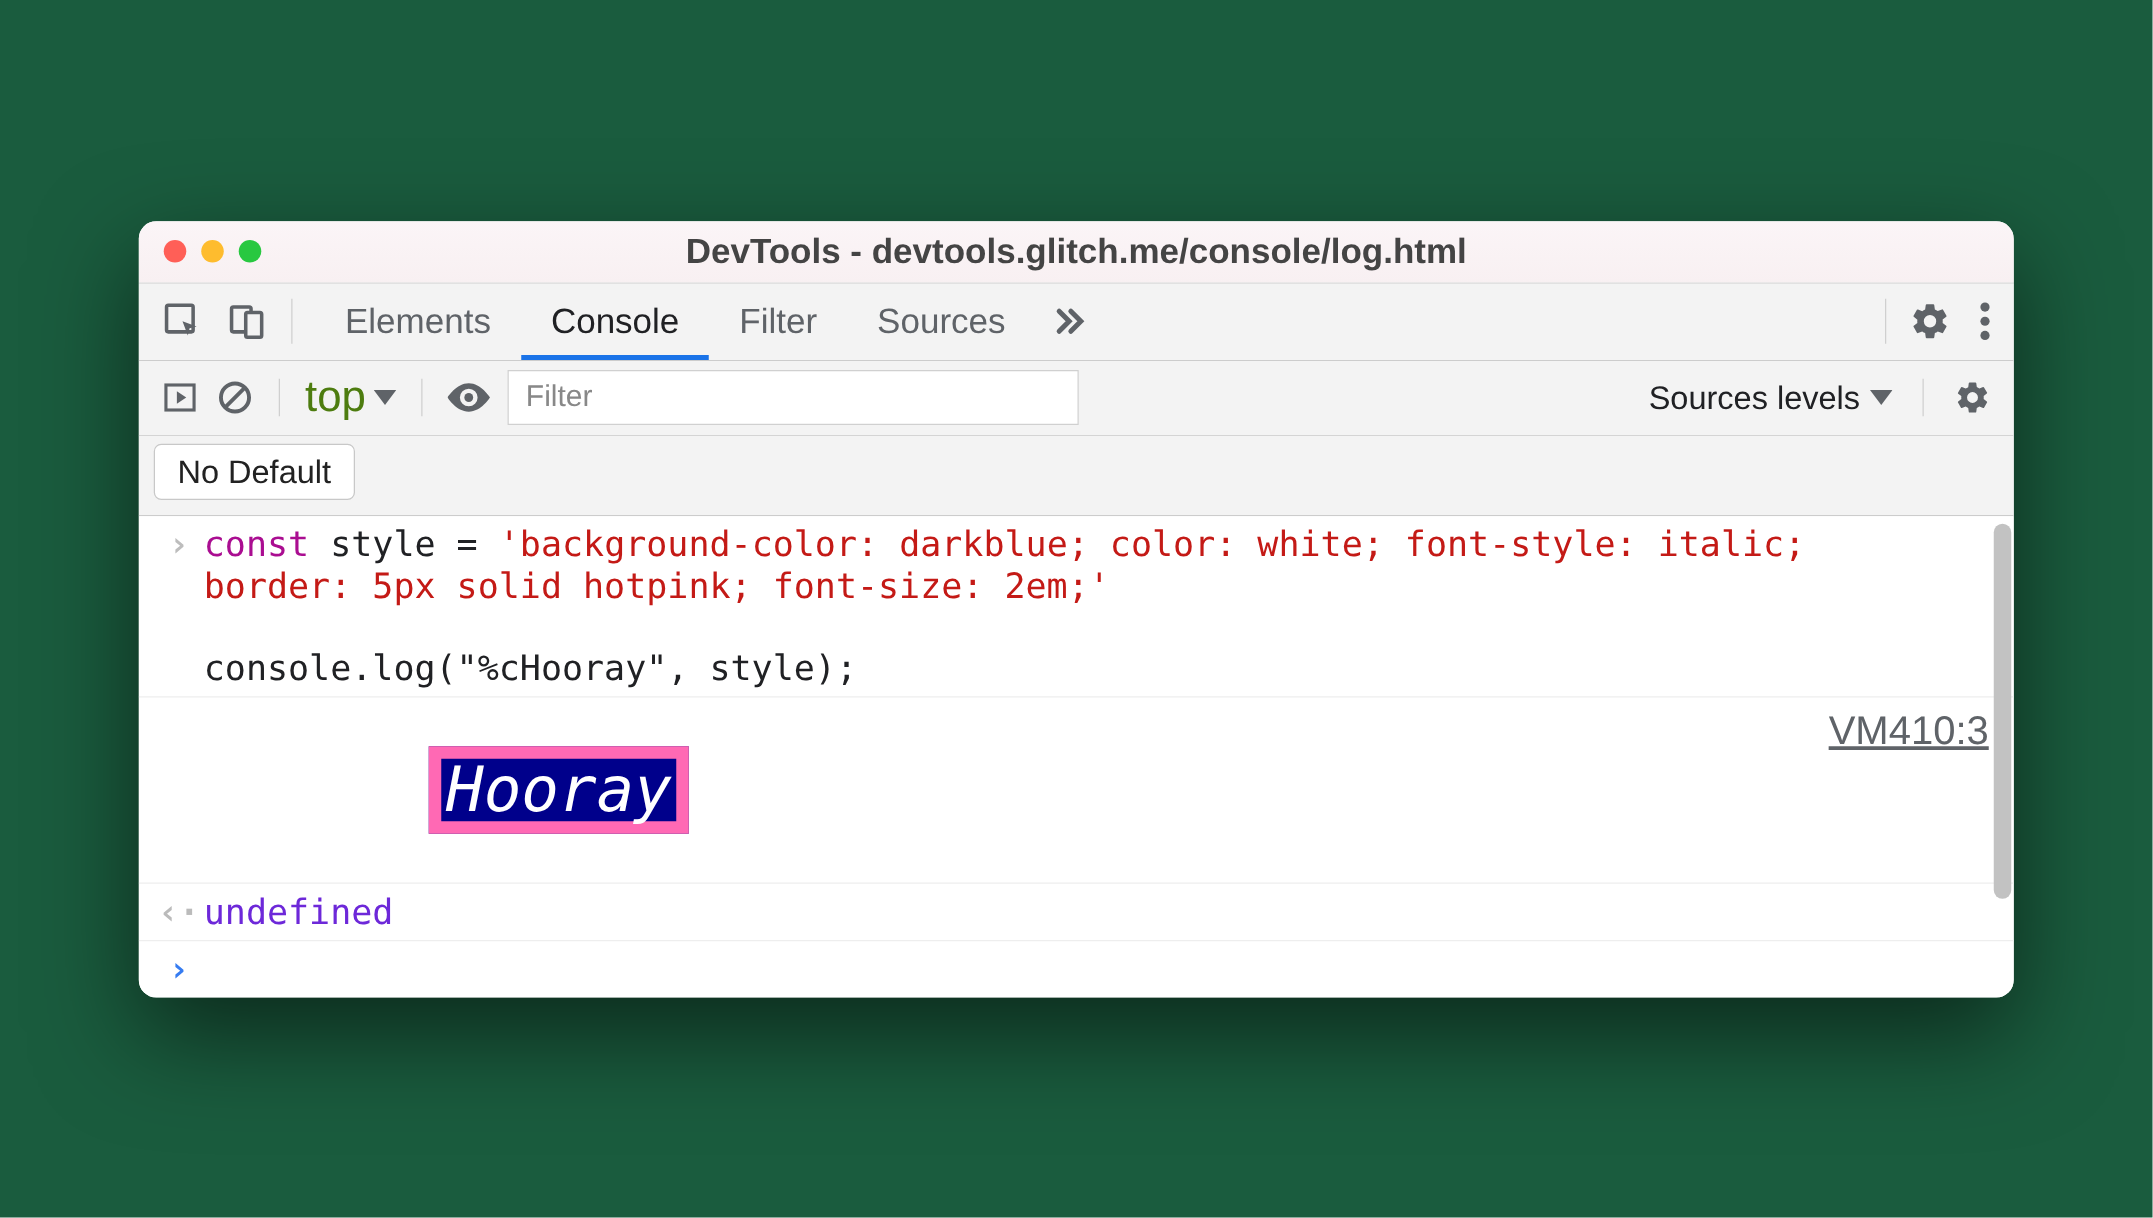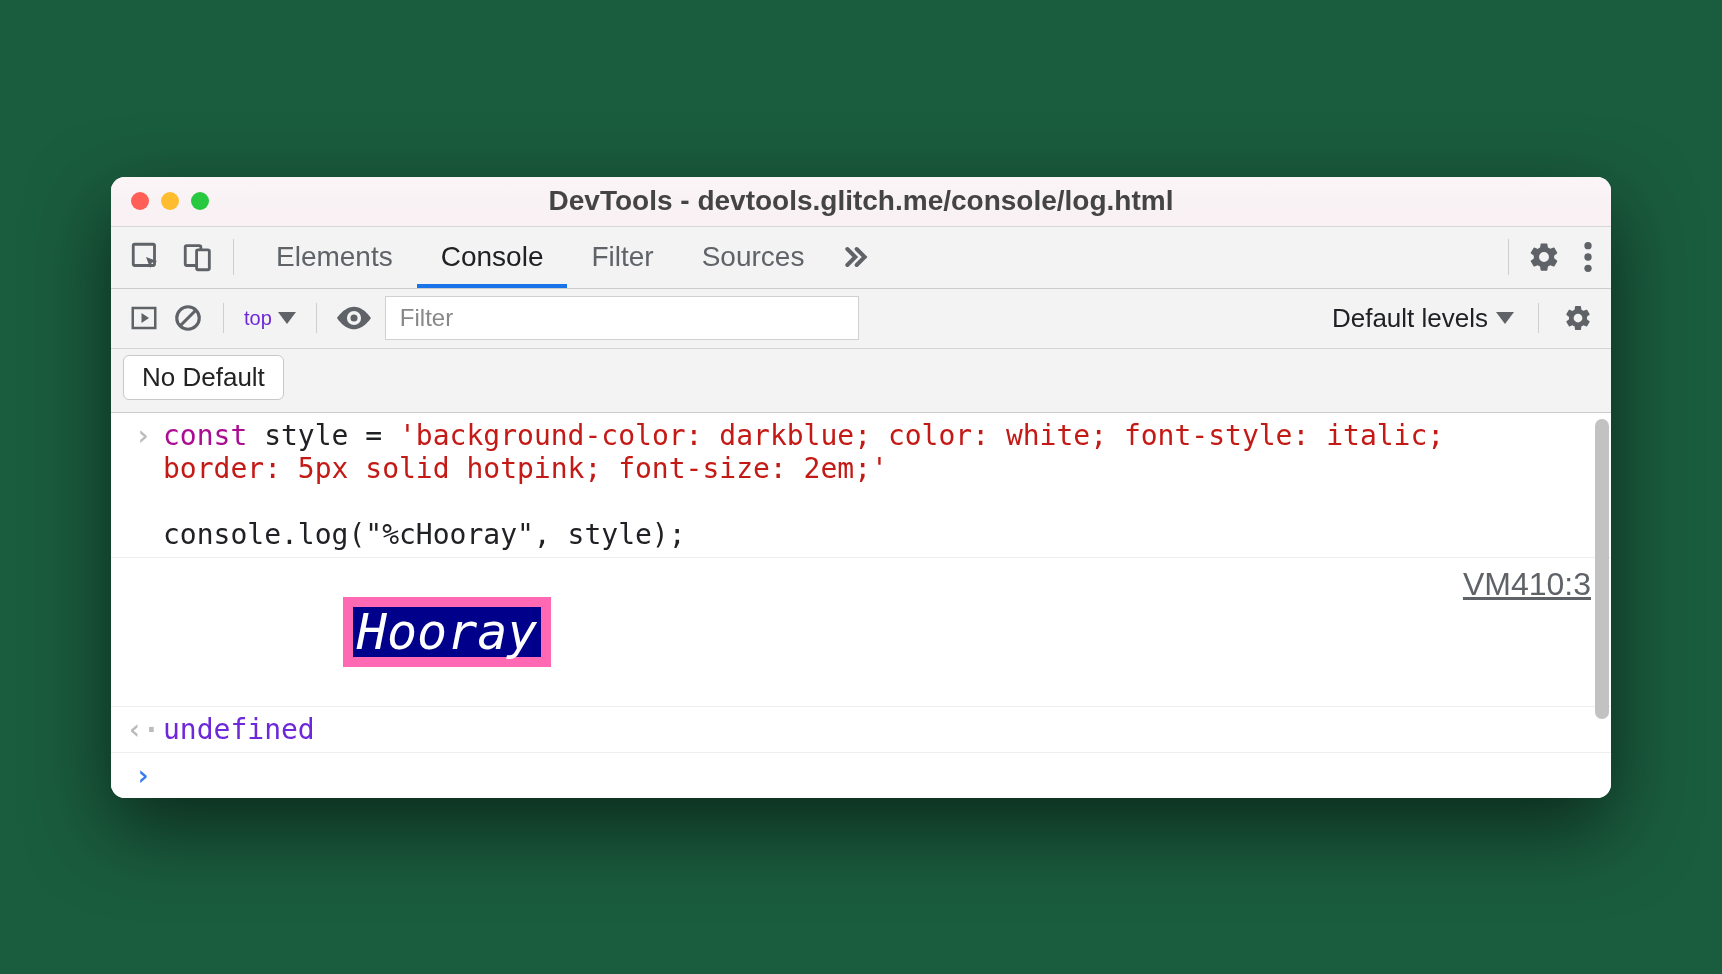--- a/index.html
+++ b/index.html
@@ -85,22 +85,22 @@
     display: flex;
     align-items: center;
     height: 60px;
     padding: 0 18px;
     gap: 14px;
     border-bottom: 1px solid #d4d4d4;
   }
   .context-selector {
     display: flex;
     align-items: center;
-    font-size: 20px;
-    color: #6d28d9;
+    font-size: 35px;
+    color: #4d7c0f;
     cursor: pointer;
     gap: 6px;
   }
   .filter-input {
     flex: 1;
     max-width: 640px;
     height: 44px;
     border: 1px solid #d0d0d0;
     background: #fff;
     font-size: 24px;
@@ -267,21 +267,21 @@
     <div class="divider" style="height:30px;margin:0 6px"></div>
     <span class="icon-btn">
       <svg width="34" height="24" viewBox="0 0 24 16" fill="#5f6368">
         <path d="M12 0C5 0 0 8 0 8s5 8 12 8 12-8 12-8S19 0 12 0zm0 13a5 5 0 1 1 0-10 5 5 0 0 1 0 10z"></path>
           <circle cx="12" cy="8" r="2.5"></circle>
       </svg>
     </span>
     <input class="filter-input" placeholder="Filter" style="">
     <div style="flex:1"></div>
     <div class="levels">
-      <span>Default levels</span>
+      <span>Sources levels</span>
       <svg width="18" height="14" viewBox="0 0 12 8" fill="#5f6368">
           <path d="M0 0 L12 0 L6 8 Z"></path>
         </svg>
     </div>
     <div class="divider" style="height:30px;margin:0 10px"></div>
     <span class="icon-btn">
       <svg width="30" height="30" viewBox="0 0 24 24" fill="#5f6368">
         <path d="M19.14,12.94a7,7,0,0,0,.05-.94,7,7,0,0,0-.05-.94l2.03-1.58a.5.5,0,0,0,.12-.64l-1.92-3.32a.5.5,0,0,0-.61-.22l-2.39.96a7,7,0,0,0-1.62-.94l-.36-2.54A.5.5,0,0,0,13.9,2.4H10.1a.5.5,0,0,0-.49.42L9.25,5.36a7,7,0,0,0-1.62.94l-2.39-.96a.5.5,0,0,0-.61.22L2.71,8.88a.5.5,0,0,0,.12.64L4.86,11.1a7,7,0,0,0,0,1.88L2.83,14.52a.5.5,0,0,0-.12.64l1.92,3.32a.5.5,0,0,0,.61.22l2.39-.96a7,7,0,0,0,1.62.94l.36,2.54a.5.5,0,0,0,.49.42h3.8a.5.5,0,0,0,.49-.42l.36-2.54a7,7,0,0,0,1.62-.94l2.39.96a.5.5,0,0,0,.61-.22l1.92-3.32a.5.5,0,0,0-.12-.64ZM12,15.5A3.5,3.5,0,1,1,15.5,12,3.5,3.5,0,0,1,12,15.5Z"></path>
       </svg>
     </span>

